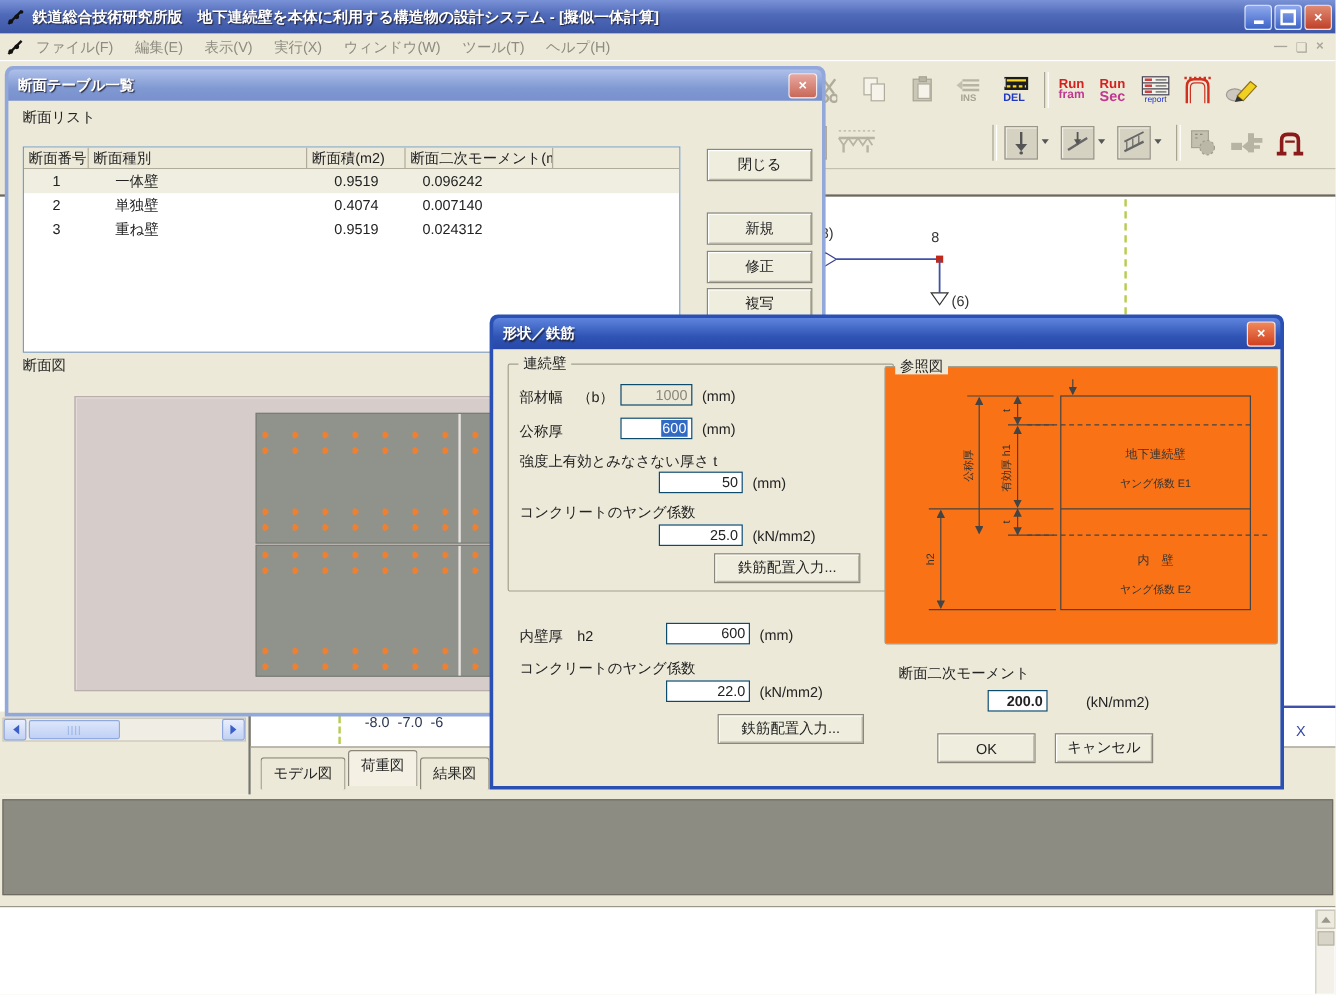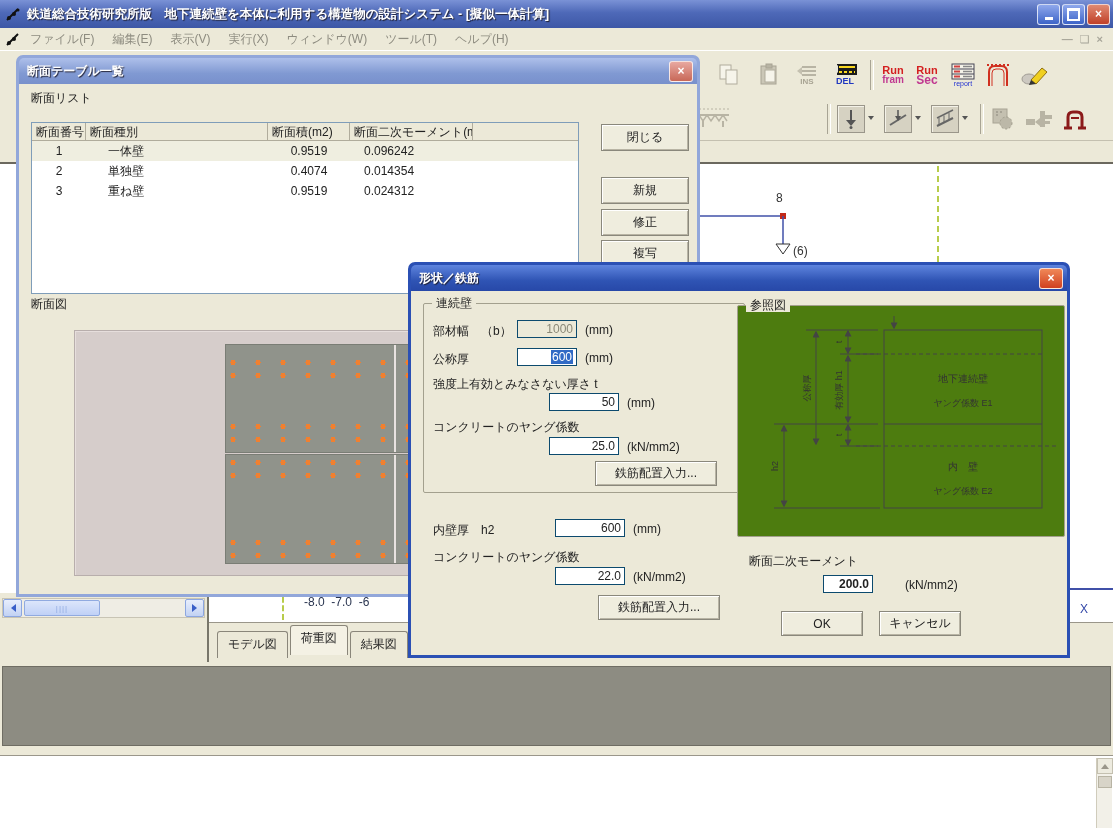--- a/index.html
+++ b/index.html
@@ -323,21 +323,21 @@
 
   <div class="abs logpane" style="left:0;top:755px;width:1113px;height:74px;">
     <div class="abs vscroll" style="right:1px;top:2px;height:70px;">
       <div class="vsb">
           <div class="arr-u"></div>
         </div>
       <div class="vth"></div>
     </div>
   </div>
 
-  <div class="abs dlg dlg-inactive" style="left:16px;top:55px;width:684px;height:542px;z-index:10;">
+  <div class="abs dlg dlg-inactive" style="left:4px;top:55px;width:684px;height:542px;z-index:10;">
     <div class="dlg-title">
       <span class="cap">断面テーブル一覧</span>
       <div class="xbtn">
           <span>×</span>
         </div>
     </div>
     <div class="dlg-content" style="height:510px;">
       <div class="abs" style="left:12px;top:6px;">断面リスト</div>
 
       <div class="abs list" style="left:12px;top:38px;width:546px;height:170px;">
@@ -351,21 +351,21 @@
         <div class="lrow selrow">
           <div class="c" style="width:54px;text-align:center">1</div>
           <div class="c" style="width:182px;padding-left:22px">一体壁</div>
           <div class="c" style="width:82px;text-align:center">0.9519</div>
           <div class="c" style="width:123px;padding-left:14px">0.096242</div>
         </div>
         <div class="lrow">
           <div class="c" style="width:54px;text-align:center">2</div>
           <div class="c" style="width:182px;padding-left:22px">単独壁</div>
           <div class="c" style="width:82px;text-align:center">0.4074</div>
-          <div class="c" style="width:123px;padding-left:14px">0.014354</div>
+          <div class="c" style="width:123px;padding-left:14px">0.007140</div>
         </div>
         <div class="lrow">
           <div class="c" style="width:54px;text-align:center">3</div>
           <div class="c" style="width:182px;padding-left:22px">重ね壁</div>
           <div class="c" style="width:82px;text-align:center">0.9519</div>
           <div class="c" style="width:123px;padding-left:14px">0.024312</div>
         </div>
       </div>
 
       <div class="abs btn" style="left:582px;top:40px;width:86px;height:25px;">閉じる</div>
@@ -439,21 +439,21 @@
       <div class="abs" style="left:222px;top:231px;">(mm)</div>
 
       <div class="abs" style="left:22px;top:258px;">コンクリートのヤング係数</div>
       <div class="abs field" style="left:144px;top:276px;width:70px;height:18px;">
           <span>22.0</span>
         </div>
       <div class="abs" style="left:222px;top:279px;">(kN/mm2)</div>
 
       <div class="abs btn" style="left:187px;top:304px;width:120px;height:23px;">鉄筋配置入力...</div>
 
-      <div class="abs group" style="left:326px;top:14px;width:326px;height:230px;background:#4d7c0f;">
+      <div class="abs group" style="left:326px;top:14px;width:326px;height:230px;background:#f97316;">
         <span class="legend" style="background:#ECE9D8">参照図</span>
         <svg width="316" height="214" style="margin:8px 0 0 6px">
           <defs>
             <marker id="ah" viewBox="0 0 10 10" refX="8" refY="5" markerWidth="7" markerHeight="7" orient="auto-start-reverse">
               <path d="M0,0 L10,5 L0,10 z" fill="#444"></path>
             </marker>
           </defs>
 
           <rect x="140" y="16" width="158" height="178" fill="none" stroke="#444"></rect>
           <line x1="140" y1="110" x2="298" y2="110" stroke="#444"></line>

